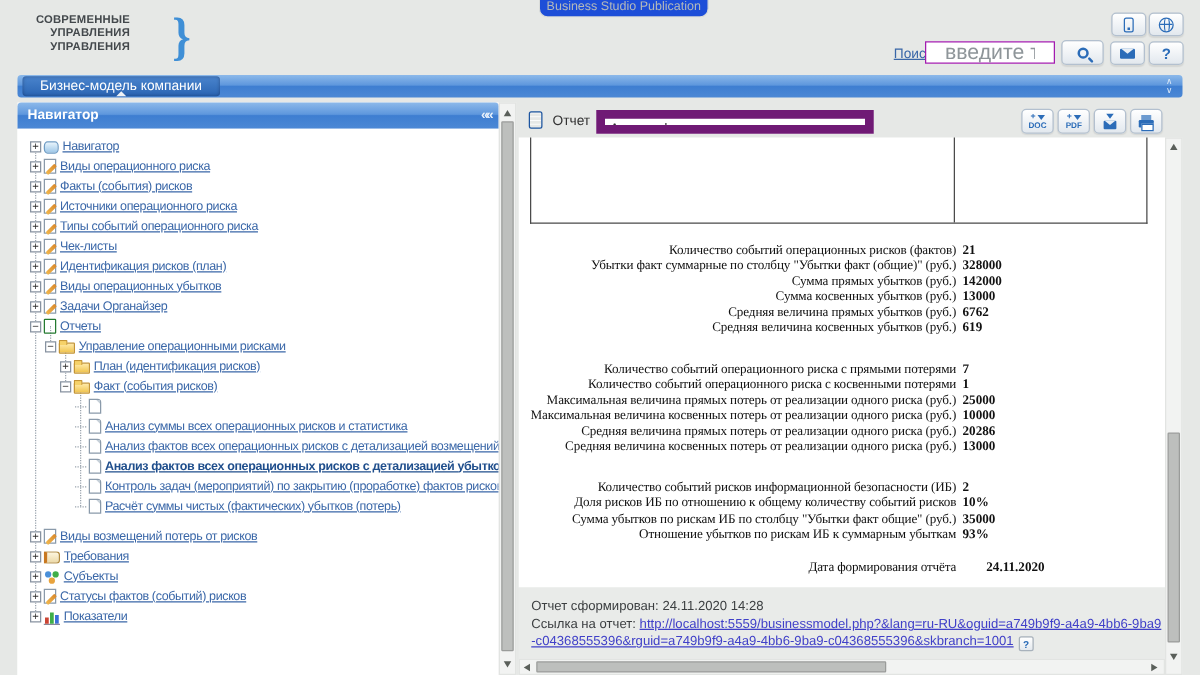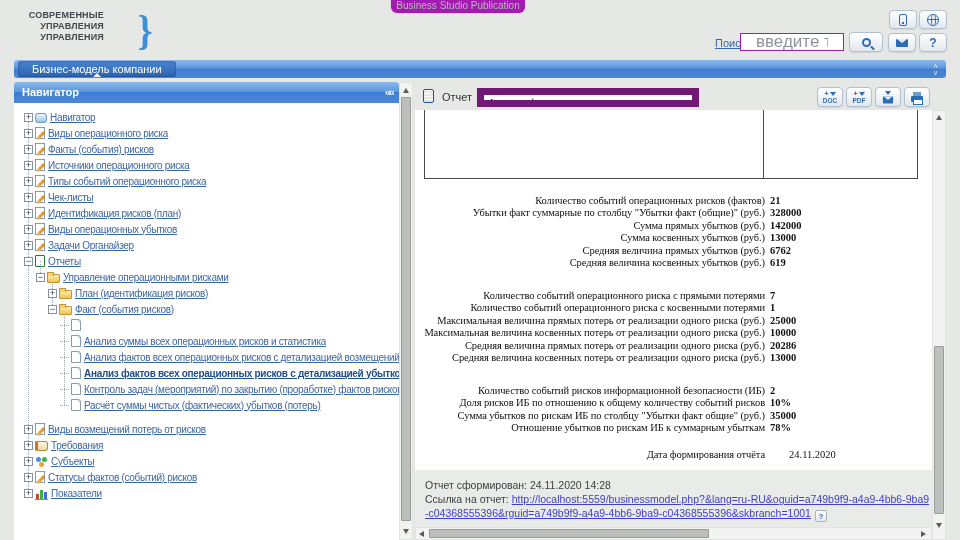--- a/index.html
+++ b/index.html
@@ -1,22 +1,22 @@
 <!DOCTYPE html>
 <html><head>
 <meta charset="utf-8">
 <style>
   * { box-sizing: border-box; margin: 0; padding: 0; }
   html,body { width:960px; height:540px; }
   body { font-family:"Liberation Sans","DejaVu Sans",sans-serif; background:#e6e8e6; }
   .screen { position:relative; width:960px; height:540px; overflow:hidden; background:#e6e8e6; }
 
   
-  .pub-tab { position:absolute; left:390px; top:0; width:136px; height:14px;
-    background:#a21caf; border:1px solid #d9dbd9; border-top:none; border-radius:0 0 7px 7px;
+  .pub-tab { position:absolute; left:431px; top:0; width:136px; height:14px;
+    background:#1d4ed8; border:1px solid #d9dbd9; border-top:none; border-radius:0 0 7px 7px;
     color:#b4b9ba; font-size:10px; text-align:center; line-height:12px; }
   .logo { position:absolute; left:18px; top:10px; display:flex; align-items:flex-start;gap:32px; }
   .logo-text { width:86px; text-align:right; font-size:9px; font-weight:bold; color:#43484c; line-height:11px; letter-spacing:.2px; }
   .logo-brace { color:#3f8fd6; font-family:"Liberation Serif",serif; font-size:42px; line-height:40px; margin-left:1px; font-weight:bold; transform:scaleX(.9); }
 
   .hbtn { position:absolute; height:19px; width:28px; border:1px solid #b3c0cf; border-radius:4px;
     background:linear-gradient(180deg,#ffffff,#e2e8ee); display:flex; align-items:center; justify-content:center;
     box-shadow:0 1px 1px rgba(0,0,0,.08); cursor:pointer; }
   .glyph-blue { color:#2b6cb8; font-size:12px; line-height:12px; }
   .i-phone { width:8px; height:12px; border:1.5px solid #2b6cb8; border-radius:2px; position:relative; }
@@ -119,21 +119,21 @@
   .table-frag { position:absolute; left:9px; top:-2px; width:494px; height:71px;
     border-left:1px solid #4a4a4a; border-right:1px solid #4a4a4a; border-bottom:1px solid #4a4a4a; }
   .table-frag::after { content:""; position:absolute; top:0; bottom:0; left:338px; border-left:1px solid #4a4a4a; }
   .stats { position:absolute; left:9px; top:84px; width:500px; font-family:"Liberation Serif","DejaVu Serif",serif; }
   .stat-block { margin-bottom:20px; }
   .stat-row { display:flex; height:12.5px; align-items:center; }
   .stat-label { flex:0 0 341px; display:flex; justify-content:flex-end; overflow:visible; }
   .stat-label > span { white-space:nowrap; font-size:10.5px; letter-spacing:-0.1px; color:#111; }
   .stat-value { margin-left:5px; font-size:10.5px; font-weight:bold; color:#111; white-space:nowrap; }
   .date-row { margin-top:-6px; }
-  .date-row .stat-value { font-weight:normal;margin-left:24px; }
+  .date-row .stat-value { font-weight:bold;margin-left:24px; }
 
   .report-footer { position:absolute; left:415px; top:470px; width:517px; height:57px; background:#e9ebe9; padding:8px 0 0 10px;
     font-size:10.5px; color:#3c3f41; line-height:14px; }
   .footer-link { color:#4040c8; text-decoration:underline; word-break:break-all; cursor:pointer; }
   .help-chip { display:inline-block; width:12px; height:12px; border:1px solid #a8b2bc; border-radius:2px; background:linear-gradient(180deg,#fff,#e4e9ee);
     color:#2b6cb8; font-size:8px; font-weight:bold; text-align:center; line-height:11px; vertical-align:-2px; margin-left:4px; cursor:pointer; }
 </style>
 </head>
 <body>
 
@@ -439,21 +439,21 @@
           <div class="stat-row">
             <span class="stat-label">
               <span>Сумма убытков по рискам ИБ по столбцу "Убытки факт общие" (руб.)</span>
             </span>
             <span class="stat-value">35000</span>
           </div>
           <div class="stat-row">
             <span class="stat-label">
               <span>Отношение убытков по рискам ИБ к суммарным убыткам</span>
             </span>
-            <span class="stat-value">78%</span>
+            <span class="stat-value">93%</span>
           </div>
         </div>
         <div class="stat-row date-row">
           <span class="stat-label">
             <span>Дата формирования отчёта</span>
           </span>
           <span class="stat-value">24.11.2020</span>
         </div>
       </div>
   </div>

